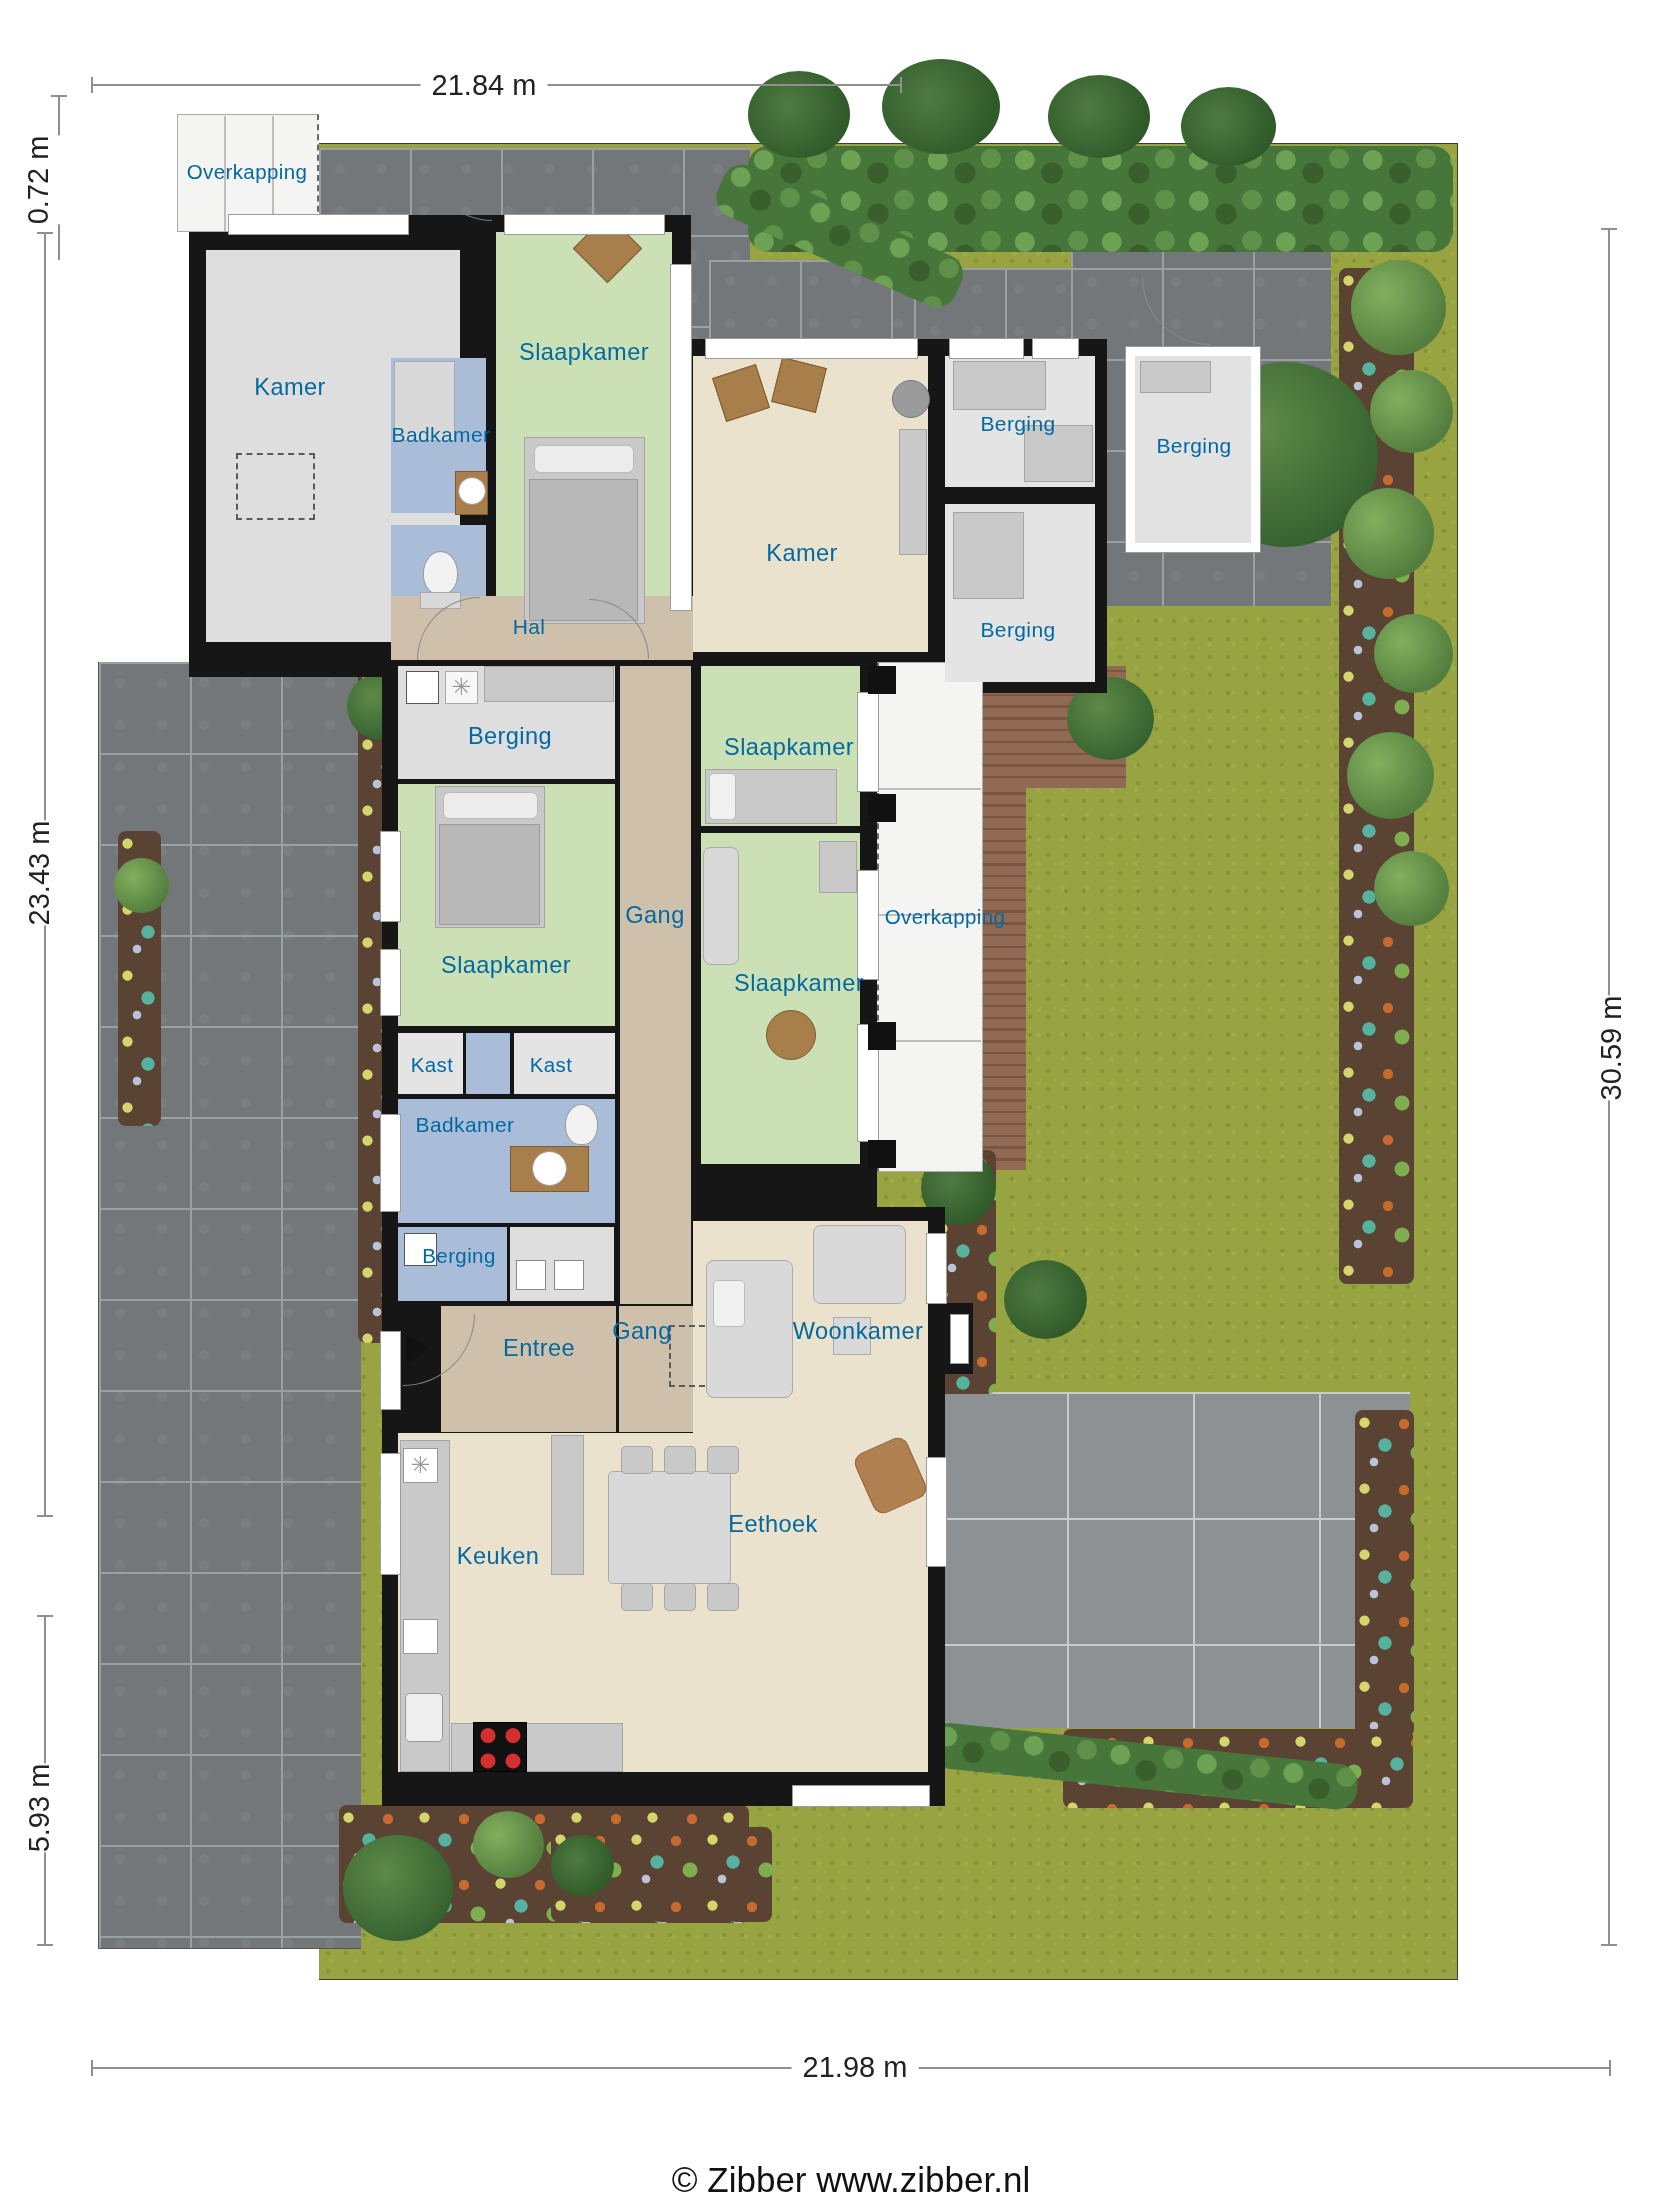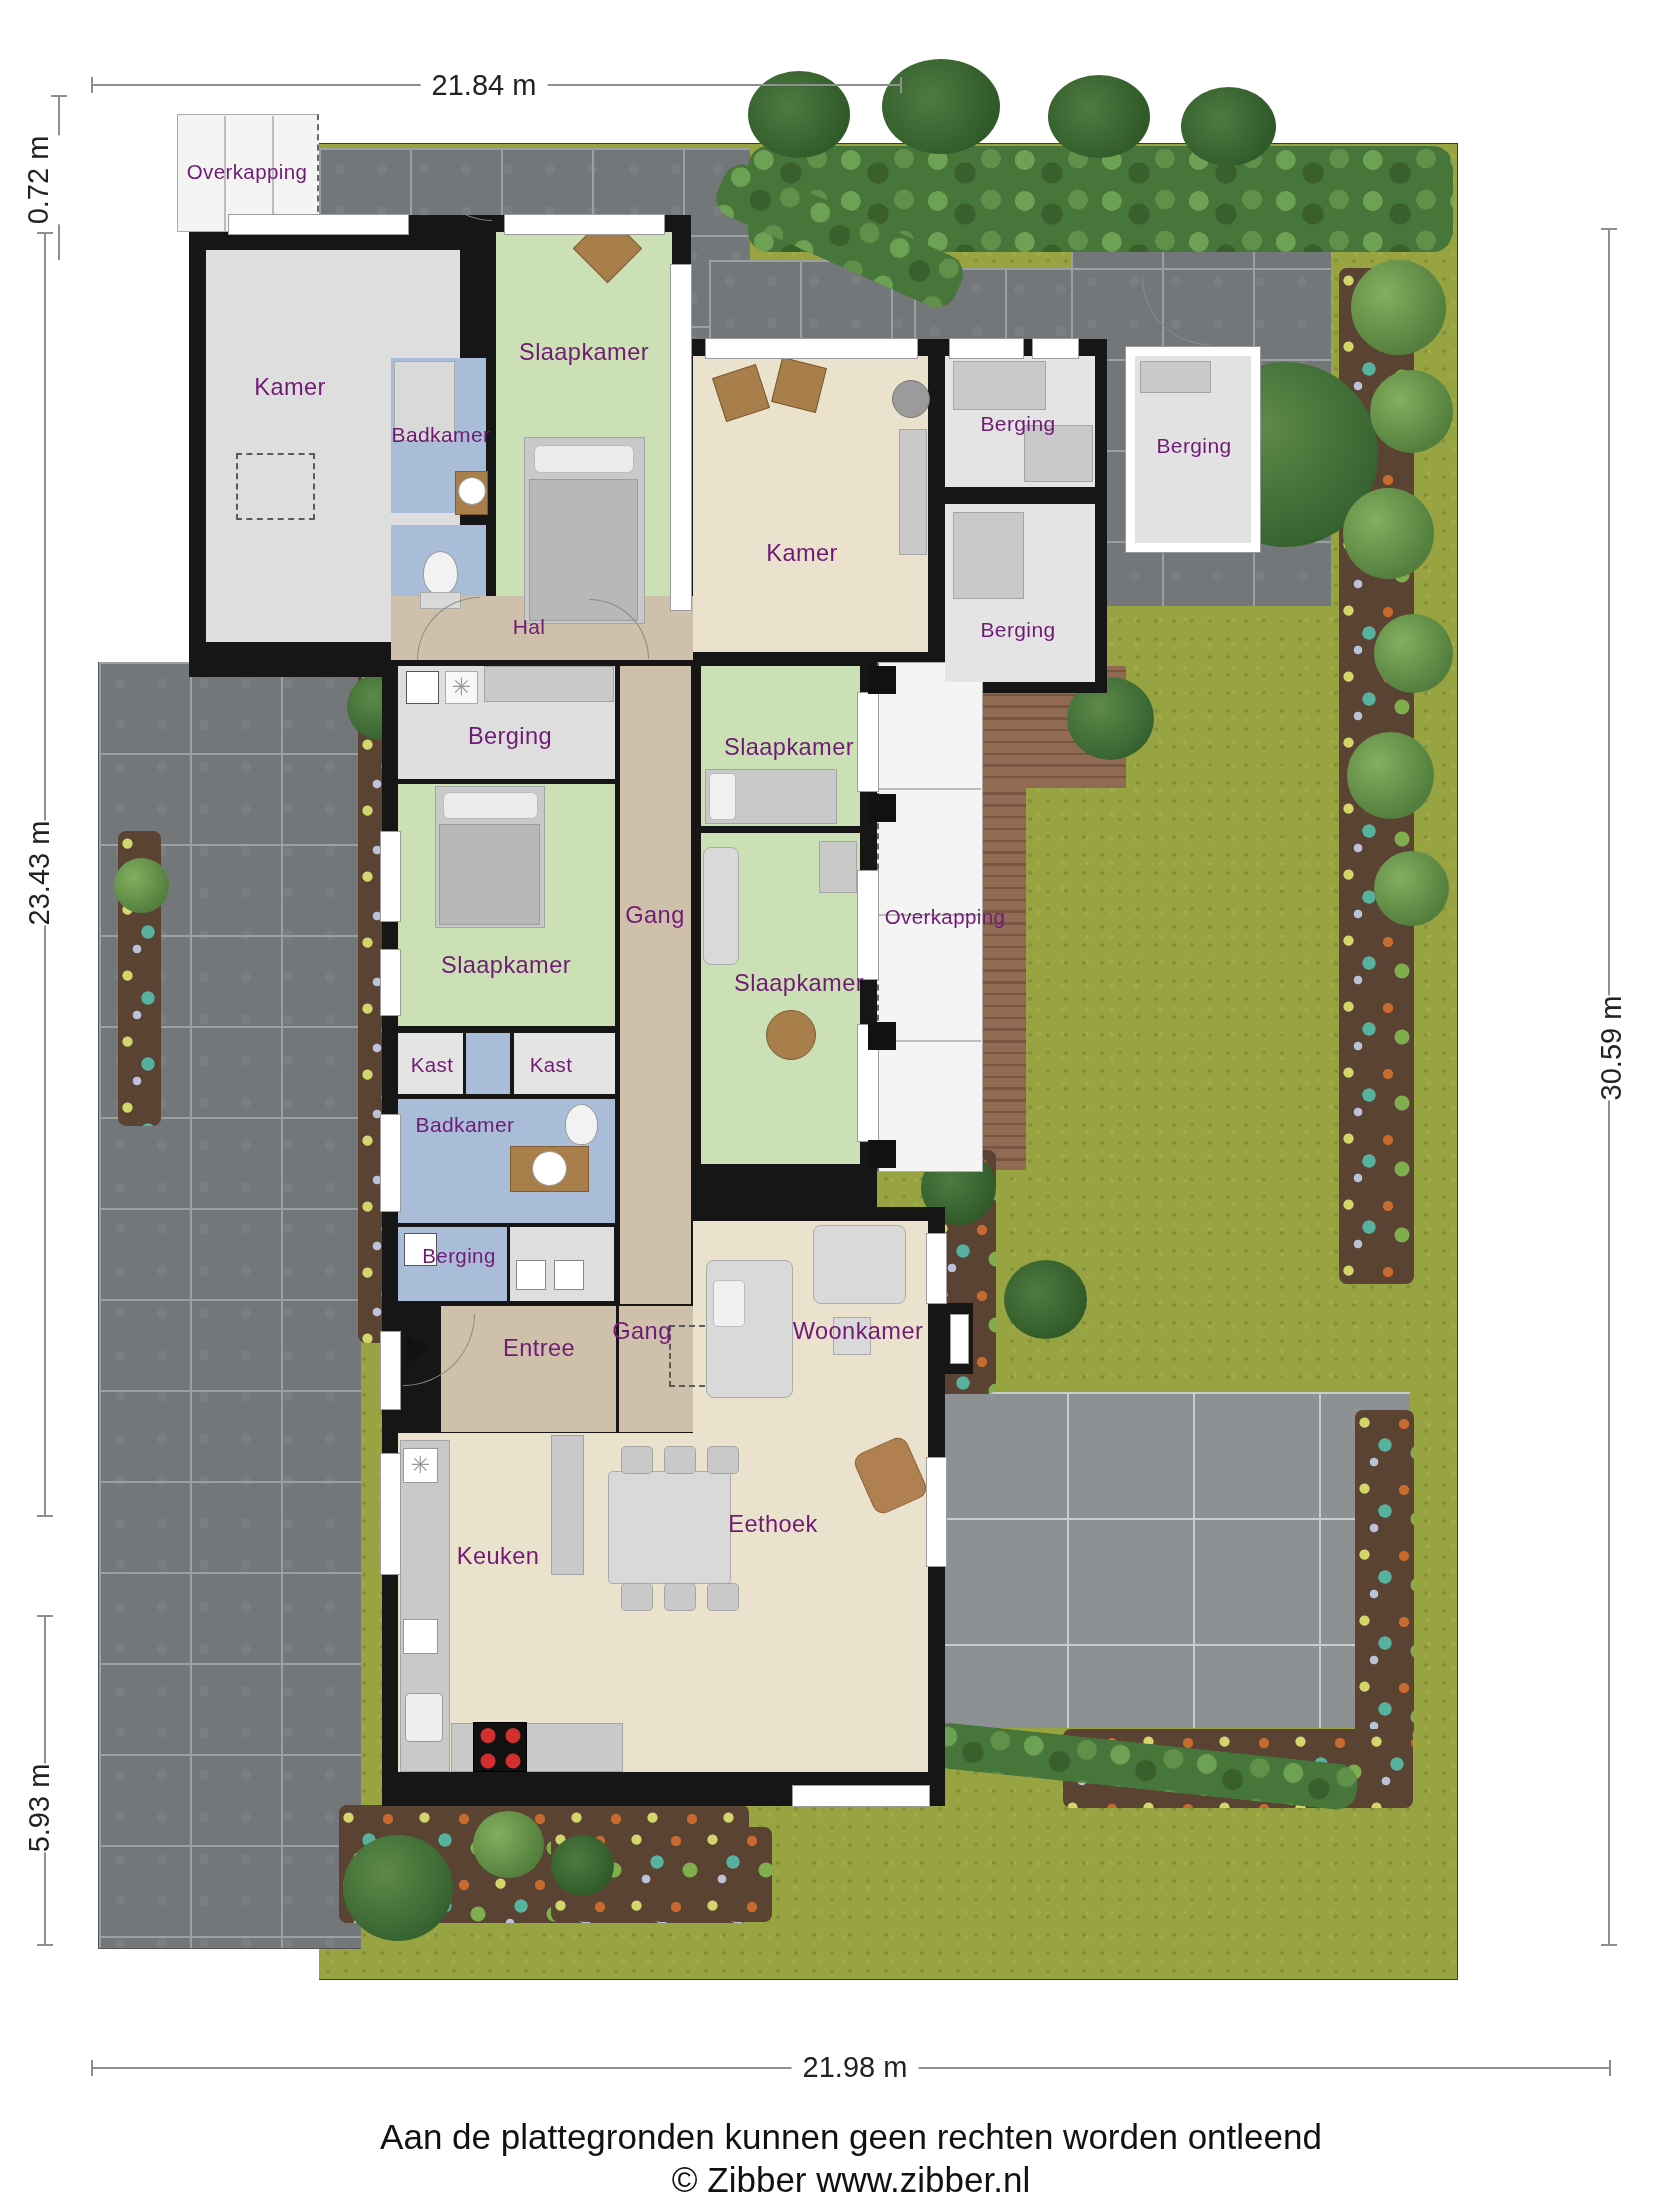--- a/index.html
+++ b/index.html
@@ -50,21 +50,21 @@
   .furn{position:absolute;z-index:15;box-sizing:border-box;}
   .g1{background:#c9c9c9;border:0.8px solid #a5a5a5;}
   .g2{background:#d9d9d9;border:0.8px solid #ababab;}
   .wood{background:#a87f4a;border:0.8px solid #7d5c33;}
   .dashed{position:absolute;border:2.4px dashed #5a5a5a;z-index:15;background:transparent;}
   .arc{position:absolute;border:0 solid #8a8a8a;z-index:25;background:transparent;box-sizing:border-box;}
   .post{position:absolute;background:#111;z-index:22;}
   .panel{position:absolute;background:#f4f4f2;border:1.6px solid #ababab;z-index:8;box-sizing:border-box;}
   .pline{position:absolute;background:#bdbdbd;z-index:9;}
   
-  .lbl{position:absolute;transform:translate(-50%,-50%);font-size:23.6px;color:#701a75;
+  .lbl{position:absolute;transform:translate(-50%,-50%);font-size:23.6px;color:#0369a1;
        white-space:nowrap;z-index:40;letter-spacing:0.4px;}
   .s26{font-size:20.5px;} .s27{font-size:21px;}
   .dim{position:absolute;transform:translate(-50%,-50%);font-size:29px;color:#222;background:#fff;
        padding:0 11px;white-space:nowrap;z-index:50;}
   .dim.rot{transform:translate(-50%,-50%) rotate(-90deg);padding:11px 0;}
   .dline{position:absolute;background:#8f8f8f;z-index:45;}
   .foot{position:absolute;transform:translateX(-50%);color:#111;z-index:50;white-space:nowrap;}
 </style>
 </head>
 <body>
@@ -317,17 +317,16 @@
   <div class="dline" style="left:44px;top:1615px;width:1.6px;height:331px;"></div>
   <div class="dline" style="left:37px;top:1615px;width:15.8px;height:1.6px;"></div>
   <div class="dline" style="left:37px;top:1944px;width:15.8px;height:1.6px;"></div>
   <span class="dim rot" style="left:39px;top:1808px;">5.93 m</span>
 
   <div class="dline" style="left:1608px;top:228px;width:1.6px;height:1717px;"></div>
   <div class="dline" style="left:1601px;top:228px;width:15.8px;height:1.6px;"></div>
   <div class="dline" style="left:1601px;top:1944px;width:15.8px;height:1.6px;"></div>
   <span class="dim rot" style="left:1611px;top:1048px;">30.59 m</span>
 
-  <span class="foot" style="left:851px;top:2117px;font-size:35px;">Aan de plattegronden kunnen geen rechten worden ontleend</span>
   <span class="foot" style="left:851px;top:2160px;font-size:35px;">© Zibber www.zibber.nl</span>
 
 </div>
 
 
 </body></html>

